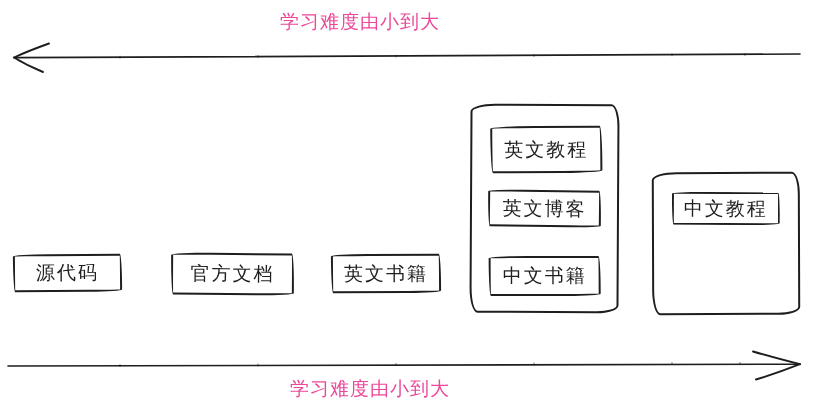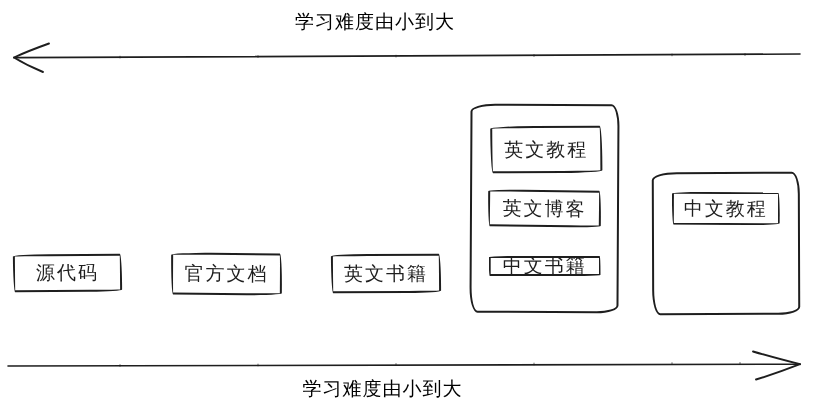--- a/index.html
+++ b/index.html
@@ -4,21 +4,21 @@
 <style>
   html,body{margin:0;padding:0;}
   body{
     width:813px;height:414px;position:relative;overflow:hidden;
     background:#ffffff;
     font-family:"DejaVu Sans","Liberation Sans",sans-serif;
     color:#1e1e1e;
   }
   .axis-label{
     position:absolute;font-size:19px;letter-spacing:1px;
-    text-align:center;white-space:nowrap;color:#000000;
+    text-align:left;white-space:nowrap;color:#ec4899;
   }
   .arrow-svg{position:absolute;left:0;overflow:visible;}
   .arrow-line{fill:none;stroke:#1e1e1e;stroke-width:1.6;stroke-linecap:round;}
   .arrow-head{fill:none;stroke:#1e1e1e;stroke-width:1.9;stroke-linecap:round;}
   .arrow-ticks{fill:none;stroke:#1e1e1e;stroke-width:0.9;opacity:0.75;}
   .sketch-box{
     position:absolute;box-sizing:border-box;
     border:2.2px solid #1e1e1e;
     border-radius:255px 15px 225px 15px / 15px 225px 15px 255px;
     display:flex;align-items:center;justify-content:center;
@@ -41,36 +41,36 @@
   <path class="arrow-line" d="M 800 16 C 600 17.2, 300 18.6, 16 19.6"></path>
   <path class="arrow-ticks" d="M120 20.4 l0 -2.6 M258 19.9 l0 -2.6 M396 19.4 l0 -2.6 M534 18.8 l0 -2.6 M672 18.2 l0 -2.6 M745 17.8 l0 -2.6"></path>
   <path class="arrow-head" d="M 49 5.5 Q 28 13, 14 19.5"></path>
   <path class="arrow-head" d="M 14 19.5 Q 27 27.5, 43 34"></path>
 </svg>
 
 <div class="sketch-box" style="left:13px;top:254px;width:109px;height:38px;transform:rotate(-0.4deg);align-items:center;">
   <span>源代码</span>
 </div>
 
-<div class="sketch-box" style="left:171px;top:253px;width:111px;height:42px;transform:rotate(0.5deg);">
+<div class="sketch-box" style="left:171px;top:253px;width:123px;height:42px;transform:rotate(0.5deg);">
   <span>官方文档</span>
 </div>
 
 <div class="sketch-box" style="left:331px;top:254px;width:110px;height:39px;transform:rotate(-0.3deg);text-align:right;">
   <span>英文书籍</span>
 </div>
 
 <div class="group-box" style="left:470px;top:104px;width:149px;height:209px;transform:rotate(0.3deg);">
   <div class="sketch-box" style="left:18px;top:20px;width:112px;height:47px;transform:rotate(-0.5deg);">
     <span>英文教程</span>
   </div>
   <div class="sketch-box" style="left:16px;top:84px;width:113px;height:37px;transform:rotate(0.4deg);">
     <span>英文博客</span>
   </div>
-  <div class="sketch-box" style="left:17px;top:150px;width:112px;height:20px;transform:rotate(-0.4deg);">
+  <div class="sketch-box" style="left:17px;top:150px;width:112px;height:40px;transform:rotate(-0.4deg);">
     <span>中文书籍</span>
   </div>
 </div>
 
 <div class="group-box" style="left:652px;top:172px;width:148px;height:143px;transform:rotate(-0.2deg);">
   <div class="sketch-box" style="left:18px;top:18px;width:108px;height:33px;transform:rotate(0.4deg);">
     <span>中文教程</span>
   </div>
 </div>
 

